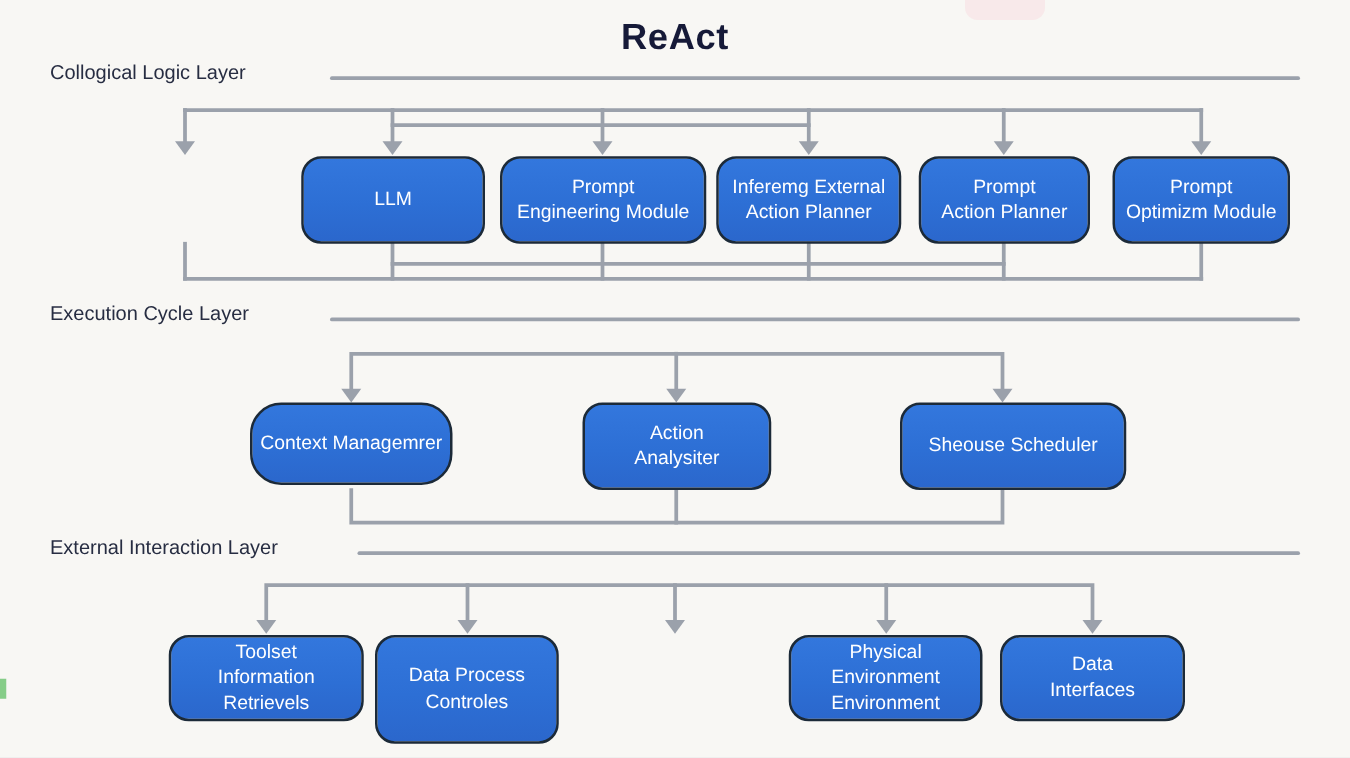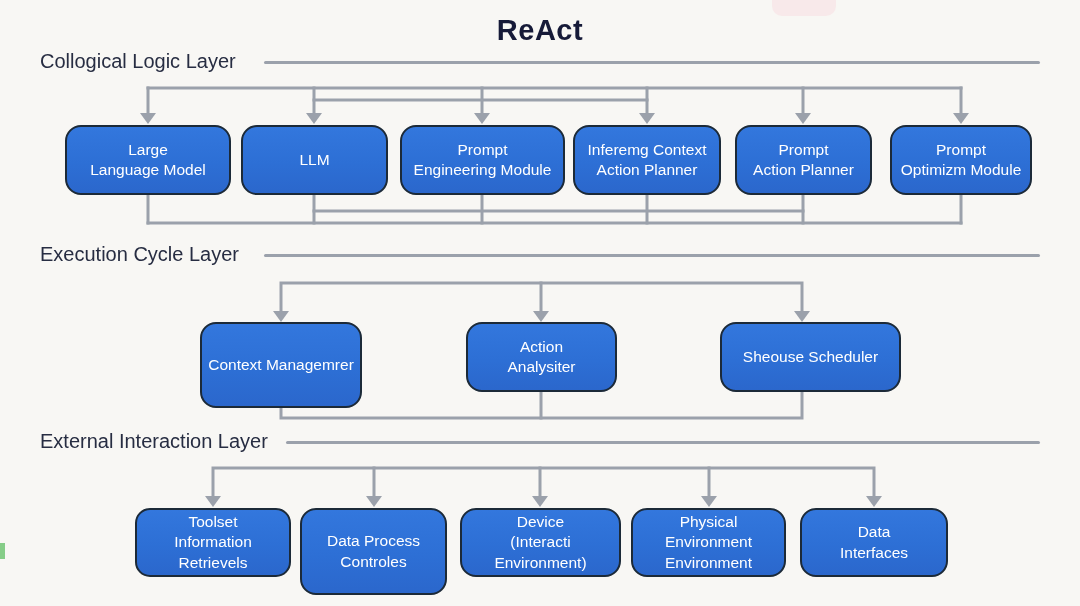--- a/index.html
+++ b/index.html
@@ -21,21 +21,21 @@
     left: 0; right: 0;
     top: 14px;
     text-align: center;
     font-size: 29px;
     font-weight: bold;
     letter-spacing: 0.5px;
     color: var(--title_text, #161a38);
   }
   .layer-label {
     position: absolute;
-    font-size: 20px;
+    font-size: 16px;
     font-weight: 500;
     color: var(--label_text, #272d42);
     white-space: nowrap;
   }
   .layer-rule {
     position: absolute;
     height: 3px;
     border-radius: 2px;
     background: var(--line, #9ba1ab);
   }
@@ -143,43 +143,39 @@
     <path class="wire" d="M374,468 V497"></path>
     <path class="wire" d="M540,468 V497"></path>
     <path class="wire" d="M709,468 V497"></path>
     <polygon class="head" points="205,496 221,496 213,507"></polygon>
     <polygon class="head" points="366,496 382,496 374,507"></polygon>
     <polygon class="head" points="532,496 548,496 540,507"></polygon>
     <polygon class="head" points="701,496 717,496 709,507"></polygon>
     <polygon class="head" points="866,496 882,496 874,507"></polygon>
   </svg>
 
-  <div class="node" style="left:65px;  top:125px; width:166px; height:70px;">Large
-Language Model</div>
   <div class="node" style="left:241px; top:125px; width:147px; height:70px;">LLM</div>
   <div class="node" style="left:400px; top:125px; width:165px; height:70px;">Prompt
 Engineering Module</div>
-  <div class="node" style="left:573px; top:125px; width:148px; height:70px;">Inferemg Context
+  <div class="node" style="left:573px; top:125px; width:148px; height:70px;">Inferemg External
 Action Planner</div>
   <div class="node" style="left:735px; top:125px; width:137px; height:70px;">Prompt
 Action Planner</div>
   <div class="node" style="left:890px; top:125px; width:142px; height:70px;">Prompt
 Optimizm Module</div>
 
-  <div class="node" style="left:200px; top:322px; width:162px; height:86px;">Context Managemrer</div>
+  <div class="node" style="left:200px; top:322px; width:162px; height:66px;border-radius:25px;">Context Managemrer</div>
   <div class="node" style="left:466px; top:322px; width:151px; height:70px;">Action
 Analysiter</div>
   <div class="node" style="left:720px; top:322px; width:181px; height:70px;">Sheouse Scheduler</div>
 
-  <div class="node" style="left:135px; top:508px; width:156px; height:69px;border-radius:15px;">Toolset
+  <div class="node" style="left:135px; top:508px; width:156px; height:69px;">Toolset
 Information Retrievels</div>
   <div class="node" style="left:300px; top:508px; width:147px; height:87px;">Data Process
 Controles</div>
-  <div class="node" style="left:460px; top:508px; width:161px; height:69px;">Device
-(Interacti Environment)</div>
   <div class="node" style="left:800px; top:508px; width:148px; height:69px;">Data
 Interfaces</div>
   <div class="node" style="left:631px; top:508px; width:155px; height:69px;">Physical Environment
 Environment</div>
 
   <div class="artifact-green"></div>
   <div class="artifact-pink"></div>
 
 </div>
 

